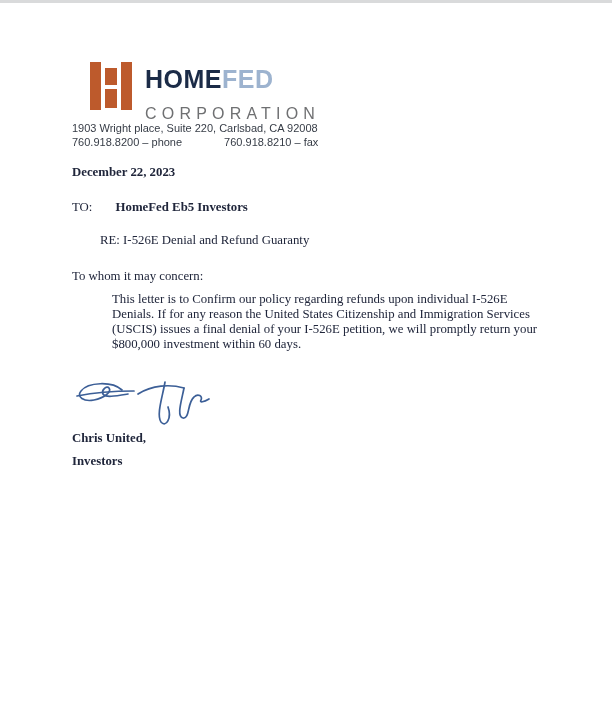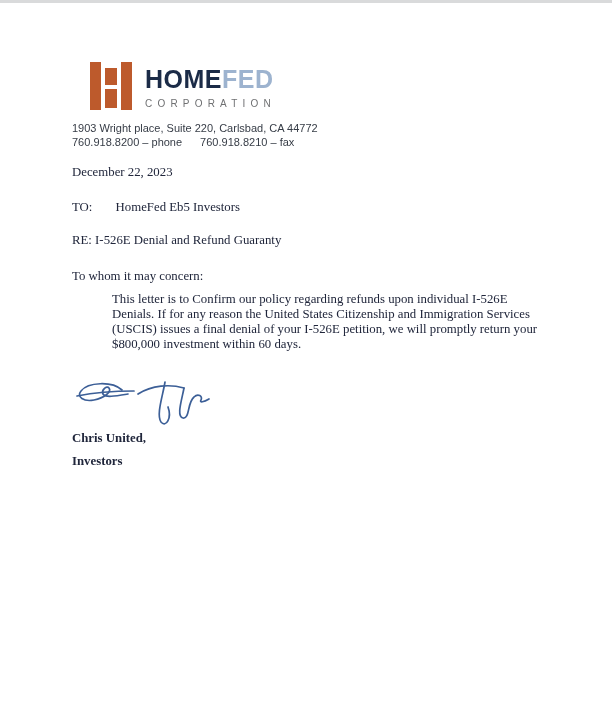--- a/index.html
+++ b/index.html
@@ -21,38 +21,38 @@
   .logo-mark { width:42px; height:48px; display:flex; justify-content:space-between; }
   .logo-mark .bar { width:11px; height:48px; background:#bd5a2c; }
   .logo-mark .mid { width:12px; padding-top:6px; display:flex; flex-direction:column; gap:4px; }
   .logo-mark .mid .seg1 { height:17px; background:#bd5a2c; }
   .logo-mark .mid .seg2 { height:19px; background:#bd5a2c; }
   .wordmark { margin-left:13px; padding-top:4px; font-family:"Liberation Sans", sans-serif; }
   .wordmark-main { font-weight:bold; font-size:25px; line-height:26px; letter-spacing:0.5px; }
   .wm-home { color:#1b2b47; }
   .wm-fed  { color:#9db3cf; }
   .wordmark-sub {
-    font-size:10px; line-height:16px; letter-spacing:5.2px;
-    color:#6f7072; margin-top:4px; font-weight:400;
+    font-size:16px; line-height:16px; letter-spacing:5.2px;
+    color:#6f7072; margin-top:14px; font-weight:400;
   }
   .contact {
     position:absolute; top:121px; left:72px;
     font-family:"Liberation Sans", sans-serif;
     font-size:11px; line-height:14px; color:#363c46;
   }
-  .contact .fax { margin-left:18px; }
+  .contact .fax { margin-left:42px; }
   
   .letter-body {
     position:absolute; top:165px; left:72px; width:476px;
     font-size:12.8px; line-height:14.8px;
   }
-  .date-line { margin-bottom:20px; }
+  .date-line { margin-bottom:20px;font-weight:bold; }
   .to-line   { margin-bottom:18px; }
-  .to-line b { font-weight:normal;padding-left:20px; }
-  .re-line   { margin-bottom:22px; }
+  .to-line b { font-weight:bold;padding-left:20px; }
+  .re-line   { margin-bottom:22px;margin-left:28px; }
   .salutation{ margin-bottom:8px; }
   .para      { margin-bottom:9px;margin-left:40px; }
   .signature-block { margin-top:22px; height:56px; }
   .signer-name  { font-weight:bold; margin-top:2px; }
   .signer-title { font-weight:bold; margin-top:8px; }
 </style>
 </head>
 <body>
 
 <div class="page">
@@ -67,21 +67,21 @@
       </div>
       <div class="bar"></div>
     </div>
     <div class="wordmark">
       <div class="wordmark-main"><span class="wm-home">HOME</span><span class="wm-fed">FED</span></div>
       <div class="wordmark-sub">CORPORATION</div>
     </div>
   </div>
 
   <div class="contact">
-    <div>1903 Wright place, Suite 220, Carlsbad, CA 44772</div>
+    <div>1903 Wright place, Suite 220, Carlsbad, CA 92008</div>
     <div><span>760.918.8200 – phone</span><span class="fax">760.918.8210 – fax</span></div>
   </div>
 
   <div class="letter-body">
     <div class="date-line">December 22, 2023</div>
 
     <div class="to-line"><span>TO: </span><b>HomeFed Eb5 Investors</b></div>
 
     <div class="re-line">RE: I-526E Denial and Refund Guaranty</div>
 

